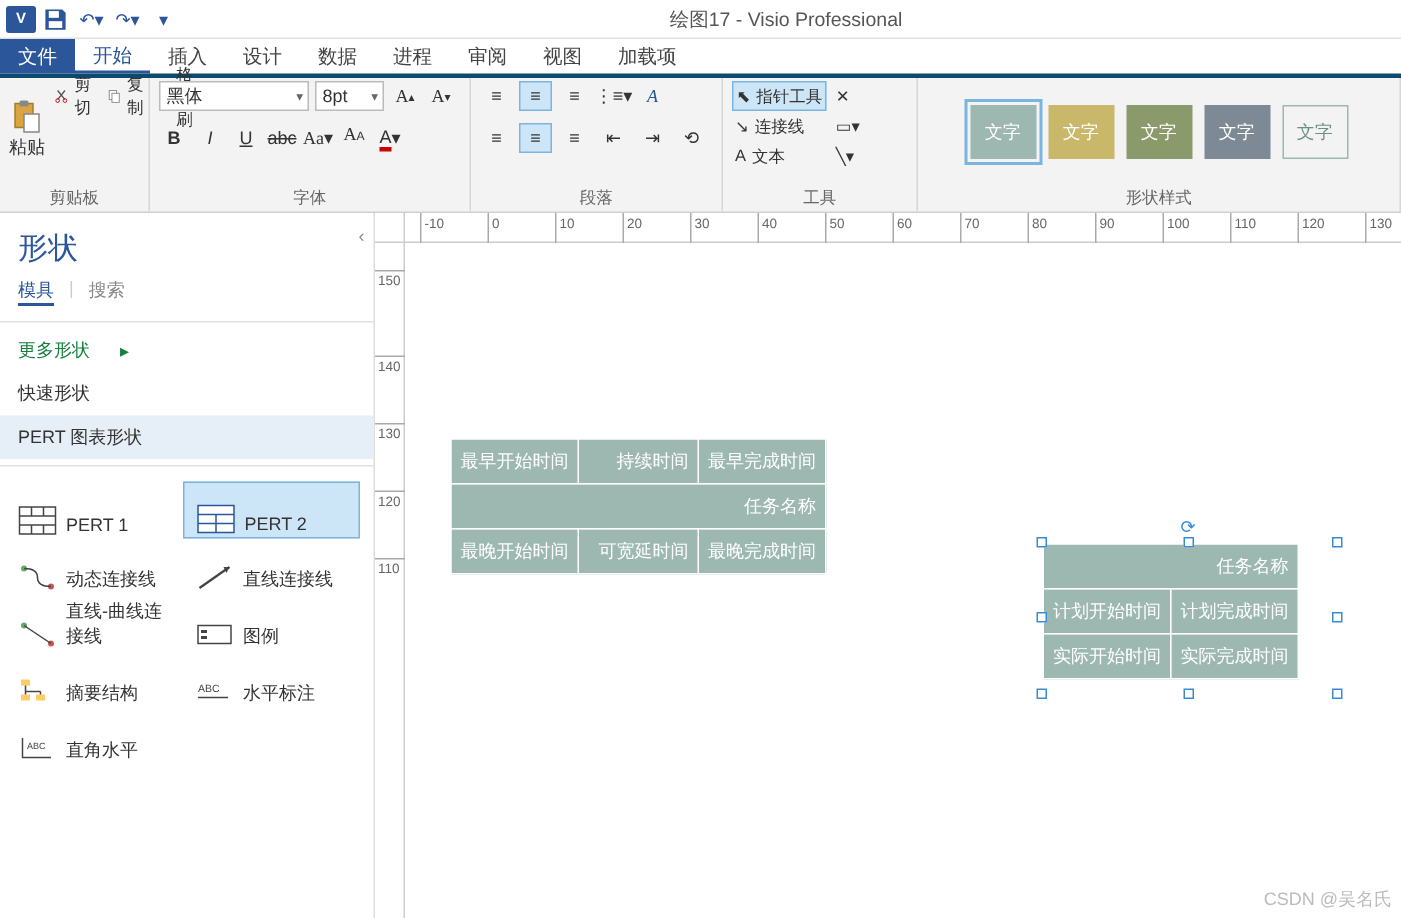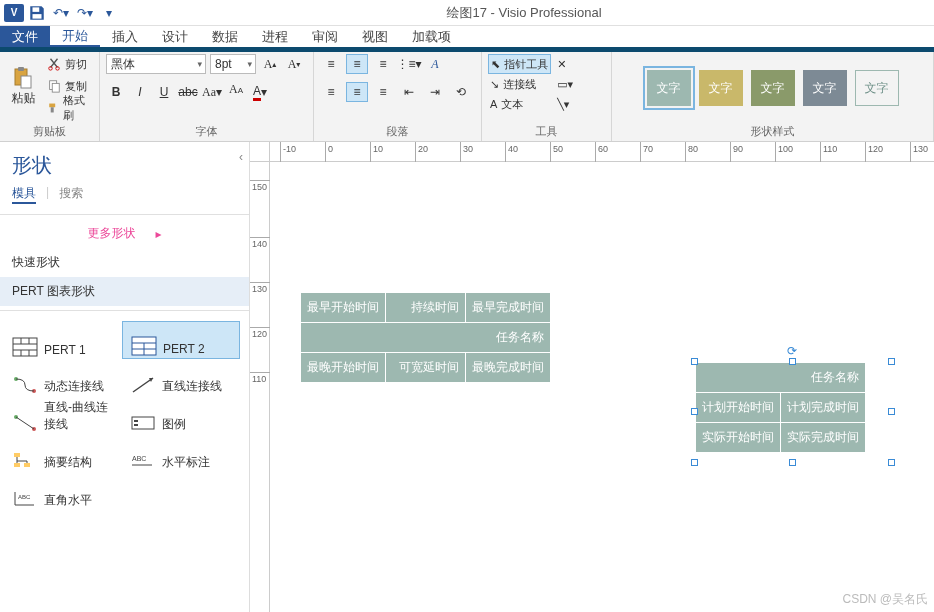--- a/index.html
+++ b/index.html
@@ -6,33 +6,33 @@
 body { width: 934px; height: 612px; background: #fff; overflow: hidden; font-size: 12px; color: #333; position: relative; }
 
 
 .titlebar { height: 26px; background: #fff; display: flex; align-items: center; padding: 0 4px; border-bottom: 1px solid #e0e0e0; }
 .titlebar .app-icon { width: 20px; height: 18px; background: #2b579a; color: #fff; font-size: 10px; font-weight: bold; display: flex; align-items: center; justify-content: center; margin-right: 4px; border-radius:2px;}
 .qat { display: flex; align-items: center; gap: 6px; }
 .qat .qa { width: 18px; height: 18px; display:flex; align-items:center; justify-content:center; color:#2b579a; cursor:pointer;}
 .title-text { flex: 1; text-align: center; font-size: 13px; color: #555; }
 
 
-.tabs { height: 26px; background: #fff; display: flex; align-items: stretch; border-bottom: 5px solid #0c4a6e; }
+.tabs { height: 26px; background: #fff; display: flex; align-items: stretch; border-bottom: 3px solid #0c4a6e; }
 .tab { padding: 0 12px; display: flex; align-items: center; font-size: 13px; color: #444; cursor: pointer; }
 .tab.file { background: #2b579a; color: #fff; }
 .tab.active { color: #2b579a; border-bottom: 2px solid #2b579a; }
 
 
 .ribbon { height: 90px; background: #f3f3f3; border-bottom: 1px solid #d0d0d0; display: flex; }
 .group { border-right: 1px solid #d6d6d6; display: flex; flex-direction: column; padding: 2px 6px 0 6px; }
 .group-body { flex: 1; display: flex; align-items: flex-start; gap: 4px; }
 .group-label { text-align: center; font-size: 11px; color: #666; padding: 2px 0; position:relative;}
 .big-btn { display: flex; flex-direction: column; align-items: center; justify-content: center; width: 40px; height: 64px; cursor:pointer;}
 .big-btn svg { width: 24px; height: 24px; }
-.small-stack { display: flex; flex-direction: column; gap: 2px; }
+.small-stack { display: flex; flex-direction: row; gap: 2px; }
 .small-btn { display: flex; align-items: center; gap: 4px; font-size: 11px; height: 20px; cursor:pointer; padding:0 2px;}
 .small-btn svg { width: 14px; height: 14px; }
 .font-row { display: flex; align-items: center; gap: 4px; }
 .font-sel { height: 20px; border: 1px solid #bbb; background: #fff; font-size: 12px; padding: 0 16px 0 4px; display:flex; align-items:center; position:relative;}
 .font-sel::after{content:"▾";position:absolute;right:3px;font-size:9px;color:#666;}
 .font-btn { width: 20px; height: 20px; display: flex; align-items: center; justify-content: center; cursor:pointer; font-family:"Times New Roman",serif;}
 .para-btn { width: 22px; height: 20px; display:flex;align-items:center;justify-content:center;cursor:pointer;}
 .para-btn.sel{background:#cde6f7;border:1px solid #7ab5e0;}
 .col{display:flex;flex-direction:column;gap:2px;}
 
@@ -42,21 +42,21 @@
 .style-swatch.outline{border:1px solid #9db8b0;color:#6d8f87;}
 
 
 .workspace { display: flex; height: calc(612px - 26px - 26px - 90px); }
 .shapes-panel { width: 250px; background: #fff; border-right: 1px solid #ddd; display: flex; flex-direction: column; position:relative;}
 .shapes-header { padding: 10px 12px 6px; font-size: 20px; color: #2b579a; }
 .shapes-tabs { display: flex; gap: 10px; padding: 0 12px 6px; font-size: 12px; }
 .shapes-tabs .st { color: #888; cursor:pointer;}
 .shapes-tabs .st.active { color: #2b579a; border-bottom: 2px solid #2b579a; }
 .shapes-sep{border:0;border-top:1px solid #e0e0e0;margin:4px 0;}
-.shapes-link { padding: 6px 12px; font-size: 12px; color: #ec4899; cursor:pointer; display:flex;align-items:center;gap:20px;justify-content:center;}
+.shapes-link { padding: 6px 12px; font-size: 12px; color: #15803d; cursor:pointer; display:flex;align-items:center;gap:20px;}
 .shapes-section { padding: 6px 12px; font-size: 12px; color: #333; }
 .shapes-section.active{background:#e6eef7;font-weight:500;}
 .stencil-grid { display: flex; flex-wrap: wrap; padding: 6px 4px; gap:0;}
 .stencil-item { width: 118px; height: 38px; display: flex; align-items: flex-end; gap: 6px; padding: 2px 8px; cursor:pointer; font-size:12px;}
 .stencil-item.sel { background:#cde6f7; border:1px solid #7ab5e0;}
 .stencil-item svg { width: 26px; height: 20px; flex-shrink:0;}
 .collapse-btn{position:absolute;top:8px;right:6px;font-size:12px;color:#888;cursor:pointer;}
 
 .canvas-area { flex: 1; position: relative; background: #f5f5f5; overflow: hidden; }
 .ruler-h { position: absolute; top: 0; left: 20px; right: 0; height: 20px; background: #fff; border-bottom: 1px solid #ccc; }

